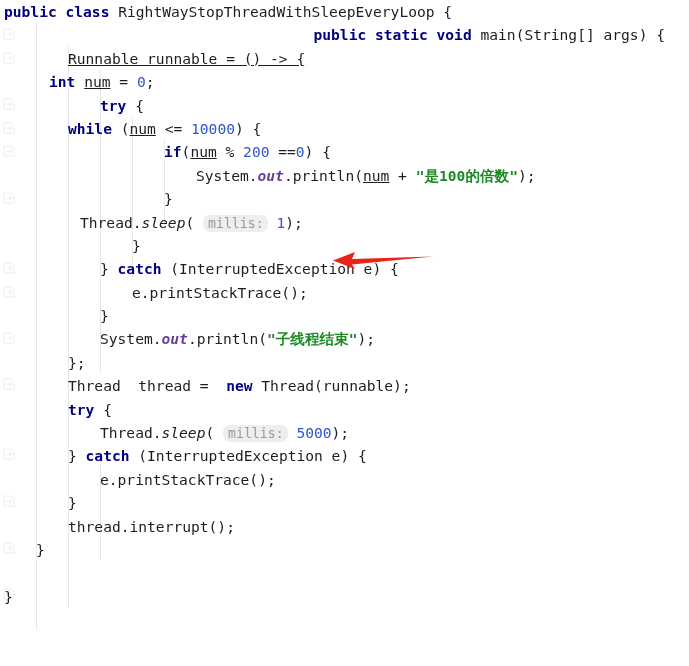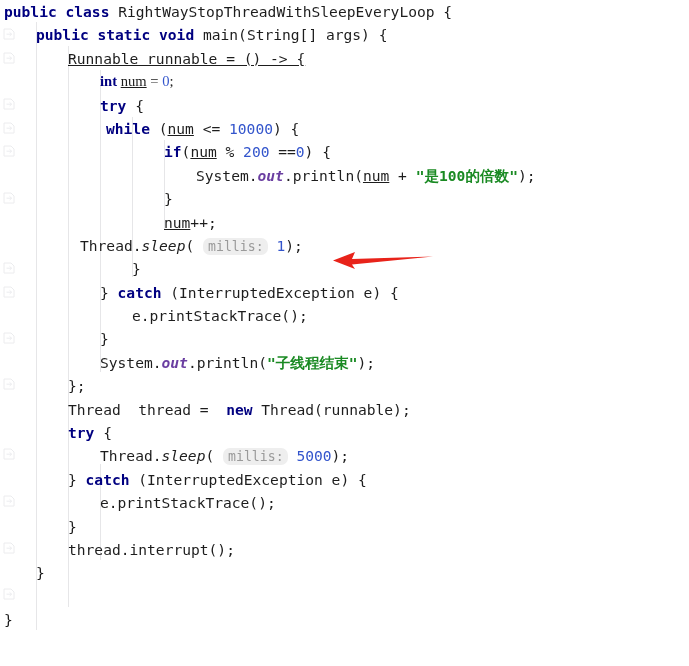--- a/index.html
+++ b/index.html
@@ -142,29 +142,28 @@
   <div id="guides">
       <div class="guide" style="left: 36px; top: 22px; height: 608px;"></div>
       <div class="guide" style="left: 68px; top: 46px; height: 561px;"></div>
       <div class="guide" style="left: 100px; top: 70px; height: 302px;"></div>
       <div class="guide" style="left: 132px; top: 117px; height: 160px;"></div>
       <div class="guide" style="left: 164px; top: 140px; height: 90px;"></div>
       <div class="guide" style="left: 100px; top: 464px; height: 96px;"></div>
     </div>
   <div class="code" id="code">
       <div class="line" style="padding-left: 4px;"><span class="kw">public</span><span class="plain"> </span><span class="kw">class</span><span class="plain"> RightWayStopThreadWithSleepEveryLoop {</span></div>
-      <div class="line" style="padding-left: 36px;"><span class="kw">public</span><span class="plain"> </span><span class="kw">static</span><span class="plain"> </span><span class="kw">void</span><span class="plain"> main(String[] args) {</span></div>
+      <div class="line" style="padding-left: 36px; text-align: right;"><span class="kw">public</span><span class="plain"> </span><span class="kw">static</span><span class="plain"> </span><span class="kw">void</span><span class="plain"> main(String[] args) {</span></div>
       <div class="line" style="padding-left: 68px; text-decoration: underline;"><span class="plain">Runnable runnable = () -&gt; {</span></div>
-      <div class="line" style="padding-left: 100px; font-family: Liberation Serif, serif;"><span class="kw">int</span><span class="plain"> </span><span class="var">num</span><span class="plain"> = </span><span class="num">0</span><span class="plain">;</span></div>
+      <div class="line" style="padding-left: 49px;"><span class="kw">int</span><span class="plain"> </span><span class="var">num</span><span class="plain"> = </span><span class="num">0</span><span class="plain">;</span></div>
       <div class="line" style="padding-left: 100px;"><span class="kw">try</span><span class="plain"> {</span></div>
-      <div class="line" style="padding-left: 106px;"><span class="kw">while</span><span class="plain"> (</span><span class="var">num</span><span class="plain"> &lt;= </span><span class="num">10000</span><span class="plain">) {</span></div>
+      <div class="line" style="padding-left: 68px;"><span class="kw">while</span><span class="plain"> (</span><span class="var">num</span><span class="plain"> &lt;= </span><span class="num">10000</span><span class="plain">) {</span></div>
       <div class="line" style="padding-left: 164px;"><span class="kw">if</span><span class="plain">(</span><span class="var">num</span><span class="plain"> % </span><span class="num">200</span><span class="plain"> ==</span><span class="num">0</span><span class="plain">) {</span></div>
       <div class="line" style="padding-left: 196px;"><span class="plain">System.</span><span class="fld">out</span><span class="plain">.println(</span><span class="var">num</span><span class="plain"> + </span><span class="str">"是100的倍数"</span><span class="plain">);</span></div>
       <div class="line" style="padding-left: 164px;"><span class="plain">}</span></div>
-      <div class="line" style="padding-left: 164px;"><span class="var">num</span><span class="plain">++;</span></div>
       <div class="line" style="padding-left: 80px;"><span class="plain">Thread.</span><span class="mth">sleep</span><span class="plain">(</span><span class="plain"> </span><span class="hint">millis:</span><span class="plain"> </span><span class="num">1</span><span class="plain">);</span></div>
       <div class="line" style="padding-left: 132px;"><span class="plain">}</span></div>
       <div class="line" style="padding-left: 100px;"><span class="plain">} </span><span class="kw">catch</span><span class="plain"> (InterruptedException e) {</span></div>
       <div class="line" style="padding-left: 132px;"><span class="plain">e.printStackTrace();</span></div>
       <div class="line" style="padding-left: 100px;"><span class="plain">}</span></div>
       <div class="line" style="padding-left: 100px;"><span class="plain">System.</span><span class="fld">out</span><span class="plain">.println(</span><span class="str">"子线程结束"</span><span class="plain">);</span></div>
       <div class="line" style="padding-left: 68px;"><span class="plain">};</span></div>
       <div class="line" style="padding-left: 68px;"><span class="plain">Thread  thread =  </span><span class="kw">new</span><span class="plain"> Thread(runnable);</span></div>
       <div class="line" style="padding-left: 68px;"><span class="kw">try</span><span class="plain"> {</span></div>
       <div class="line" style="padding-left: 100px;"><span class="plain">Thread.</span><span class="mth">sleep</span><span class="plain">(</span><span class="plain"> </span><span class="hint">millis:</span><span class="plain"> </span><span class="num">5000</span><span class="plain">);</span></div>

